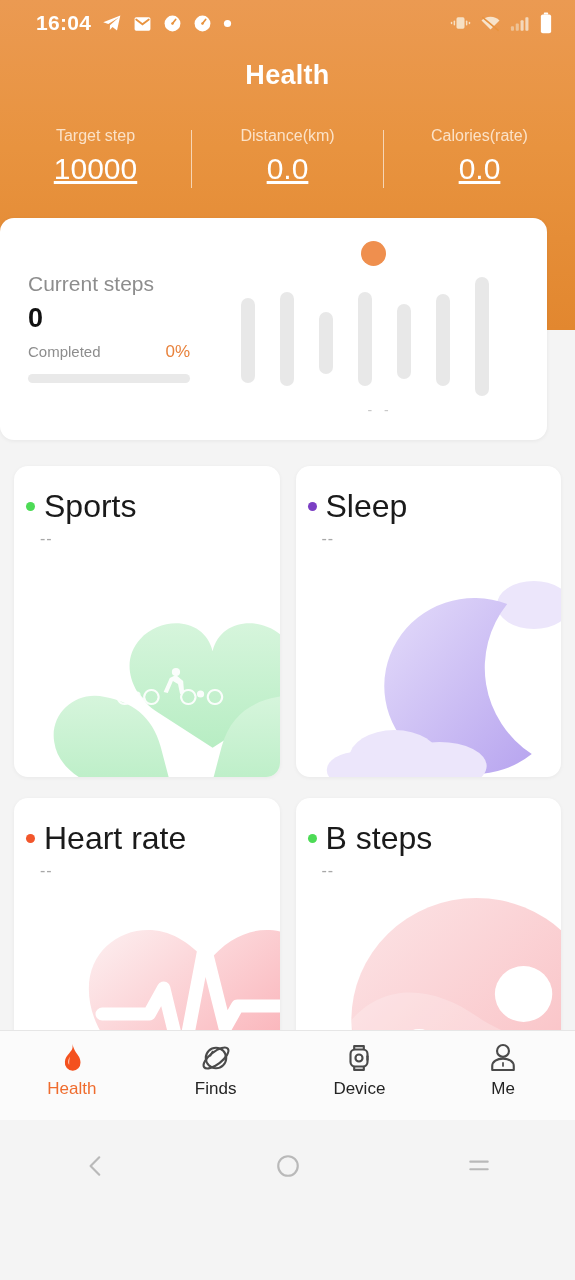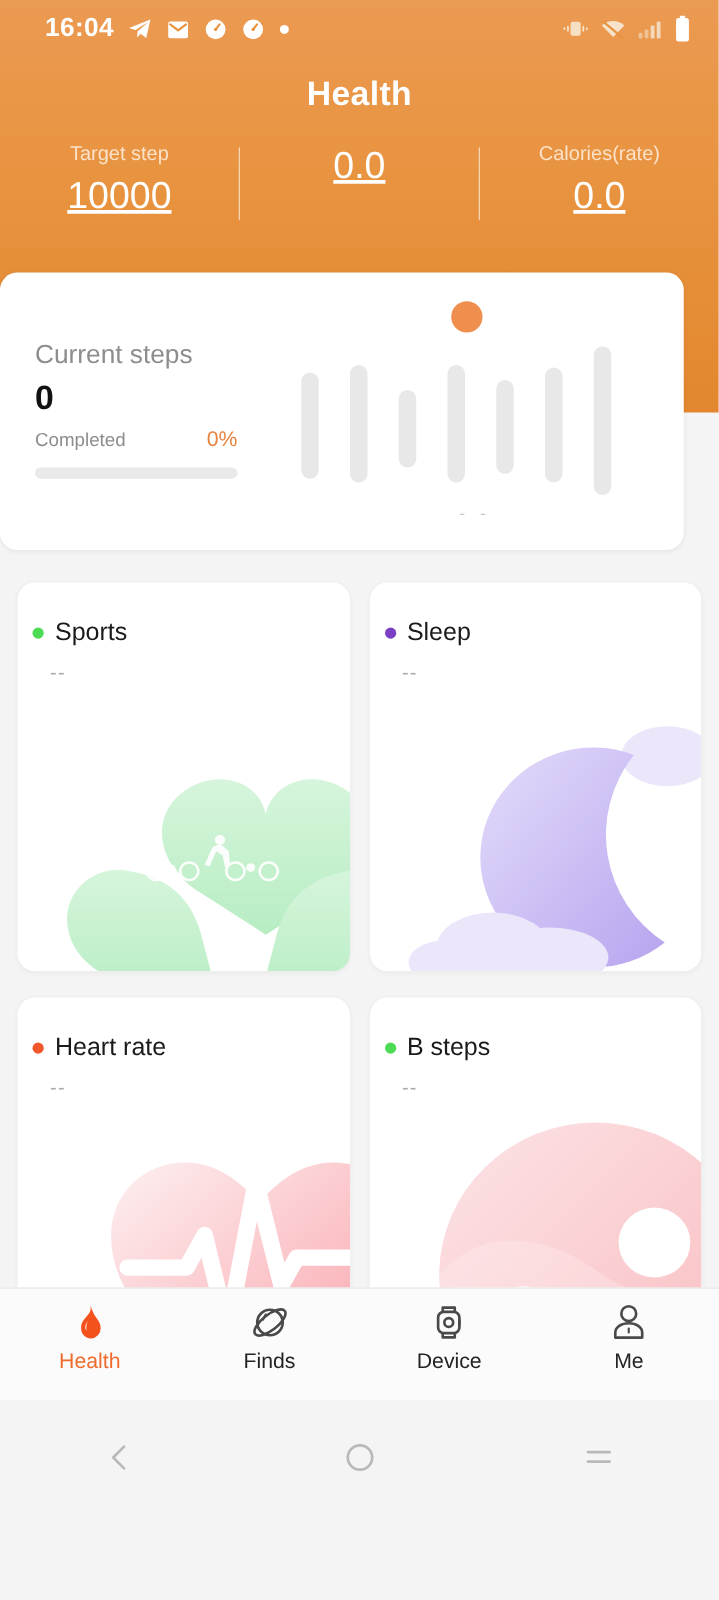--- a/index.html
+++ b/index.html
@@ -26,21 +26,21 @@
   .sb-time { color:#fff; font-size:21px; font-weight:600; letter-spacing:.3px; }
   .sb-right { display:flex; align-items:center; gap:9px; }
   .sb-ic { display:block; }
 
   .app-title {
     position:absolute; top:60px; left:0; width:575px; text-align:center;
     color:#fff; font-size:27px; font-weight:bold; letter-spacing:.3px;
   }
 
   .stats {
-    position:absolute; top:112px; left:0; width:575px;
+    position:absolute; top:124px; left:0; width:575px;
     display:flex; align-items:stretch;
   }
   .stat { flex:1; text-align:center; position:relative; }
   .stat-label { color:#fbe2c8; font-size:16px; line-height:24px; }
   .stat-value { color:#fff; font-size:30px; line-height:42px; font-weight:400;text-decoration:underline; }
   .divider {
     width:1px; background:rgba(255,255,255,.62); margin:8px 0 4px 0; align-self:stretch;
     height:58px; margin-top:6px;
   }
 
@@ -77,21 +77,21 @@
   .grid {
     position:absolute; top:466px; left:0; width:575px;
   }
   .grid-row { display:flex; gap:16px; padding:0 14px; margin-bottom:21px; }
   .mcard {
     position:relative; flex:1; height:311px; background:#fff; border-radius:14px;
     overflow:hidden; box-shadow:0 1px 4px rgba(0,0,0,.05);
   }
   .mcard-head { display:flex; align-items:center; gap:9px; padding:26px 0 0 12px; }
   .mdot { width:9px; height:9px; border-radius:50%; flex:none; }
-  .mtitle { font-size:20px; color:#1a1a1a; line-height:28px; }
+  .mtitle { font-size:32px; color:#1a1a1a; line-height:28px; }
   .mvalue { color:#a8a8a8; font-size:16px; letter-spacing:1px; padding:10px 0 0 26px; }
   .mart { position:absolute; right:0; bottom:0; width:100%; height:100%; pointer-events:none; }
 
   
   .tabbar {
     position:absolute; bottom:92px; left:0; width:575px; height:90px;
     background:#fbfbfb; border-top:1px solid #e6e6e6;
     display:flex; align-items:flex-start; z-index:5;
   }
   .tab { flex:1; display:flex; flex-direction:column; align-items:center; padding-top:10px; gap:4px; }
@@ -171,20 +171,21 @@
 
     <div class="app-title">Health</div>
 
     <div class="stats">
       <div class="stat">
         <div class="stat-label">Target step</div>
         <div class="stat-value">10000</div>
       </div>
       <div class="divider"></div>
       <div class="stat">
+        <div class="stat-label">Distance(km)</div>
         <div class="stat-value">0.0</div>
       </div>
       <div class="divider"></div>
       <div class="stat">
         <div class="stat-label">Calories(rate)</div>
         <div class="stat-value">0.0</div>
       </div>
     </div>
   </div>
 

